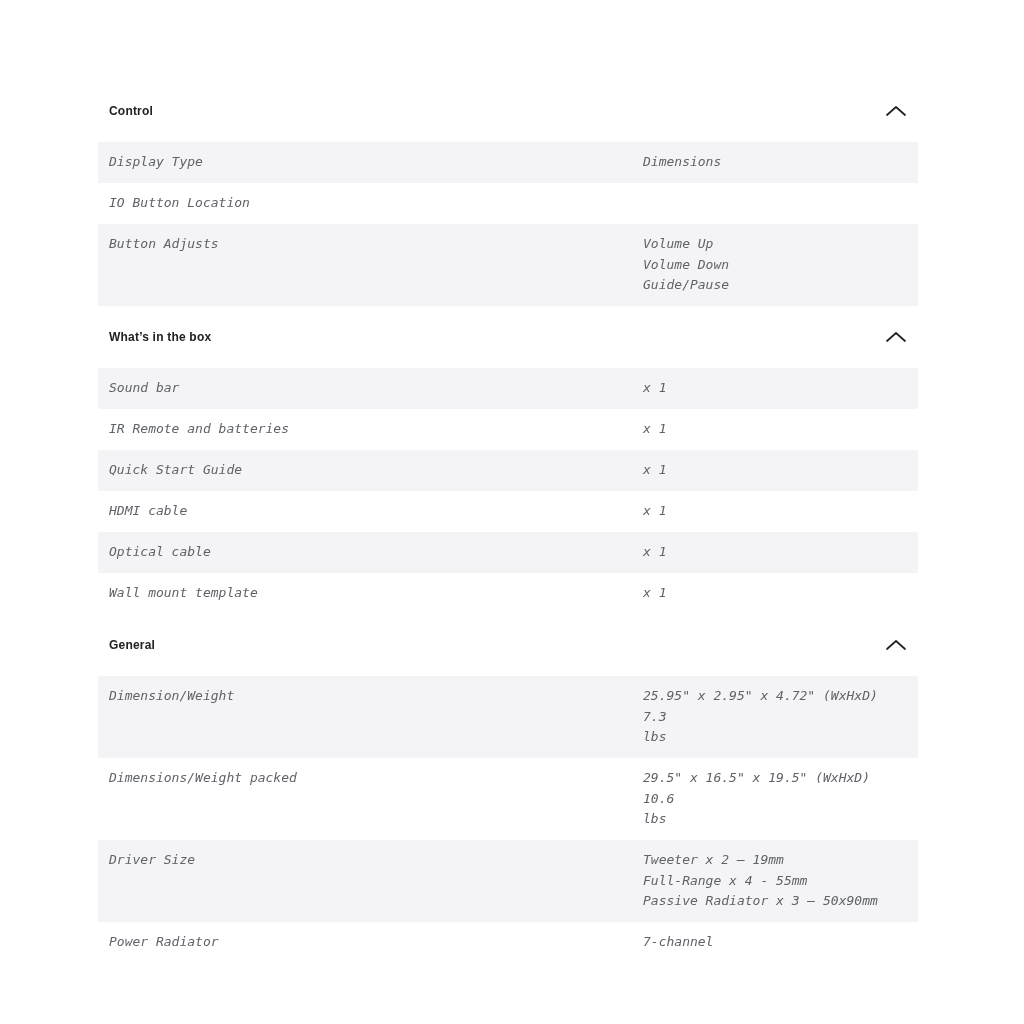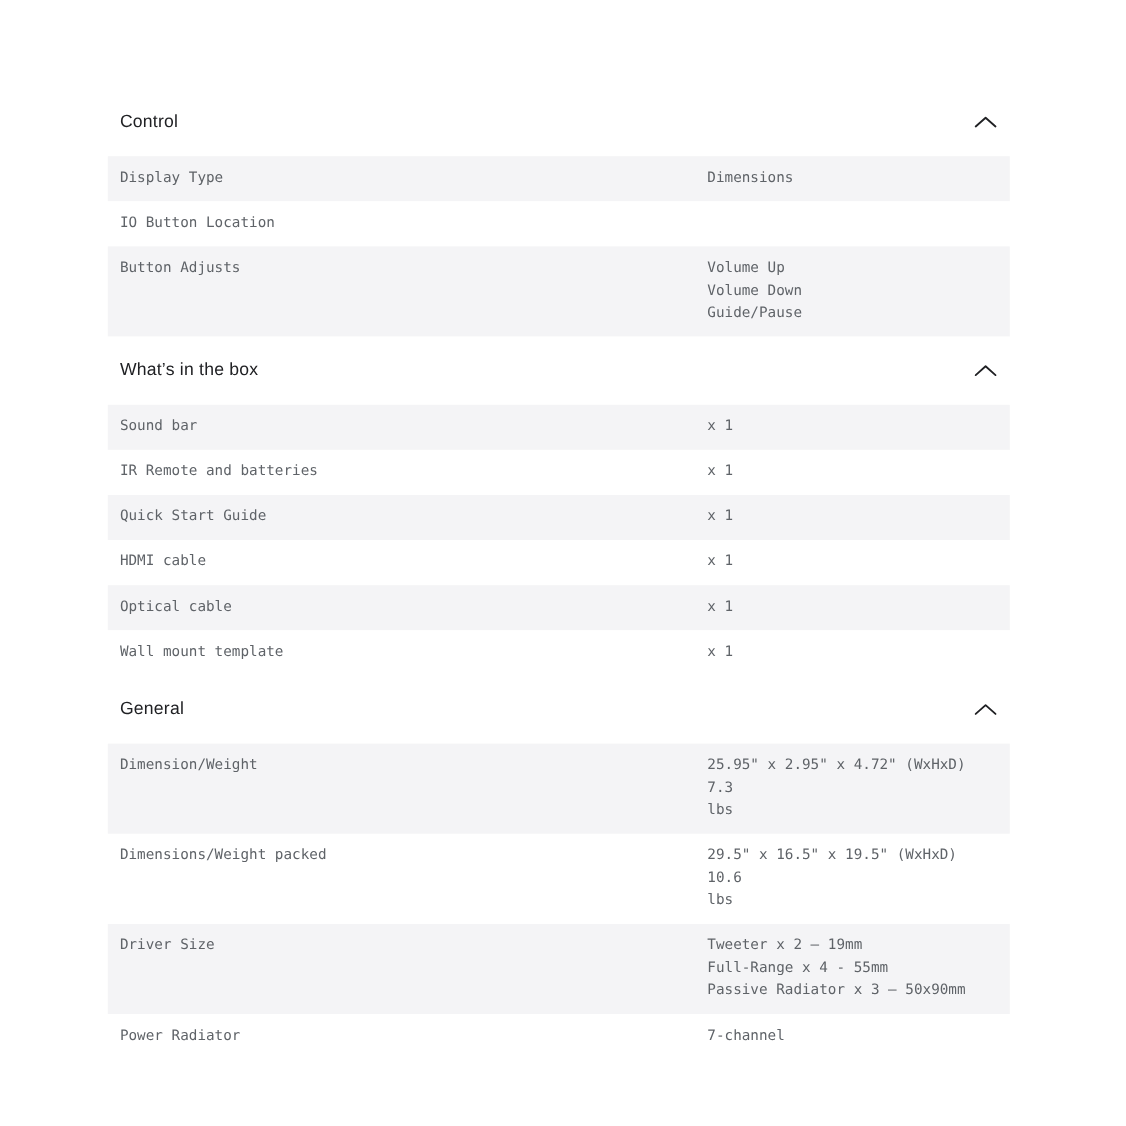--- a/index.html
+++ b/index.html
@@ -21,22 +21,22 @@
     height: 62px;
     display: flex;
     align-items: center;
     justify-content: space-between;
     padding: 0 11px;
     box-sizing: border-box;
     cursor: pointer;
     background: #ffffff;
   }
   .section-title {
-    font-size: 16px;
-    font-weight: 400;
+    font-size: 12px;
+    font-weight: 700;
     color: #202124;
     letter-spacing: 0.2px;
     margin: 0;
   }
   .chevron {
     width: 22px;
     height: 12px;
     display: block;
     flex: 0 0 auto;
   }
@@ -44,20 +44,21 @@
     display: block;
   }
   .spec-row {
     display: flex;
     padding: 10.25px 0;
     font-family: "DejaVu Sans Mono", "Liberation Mono", monospace;
     font-size: 13px;
     line-height: 20.5px;
     color: #5f6368;
     background: #ffffff;
+    font-style: italic;
   }
   .rows .spec-row:nth-child(odd) {
     background: #f4f4f6;
   }
   .spec-label {
     width: 534px;
     flex: 0 0 534px;
     padding-left: 11px;
     box-sizing: content-box;
   }

